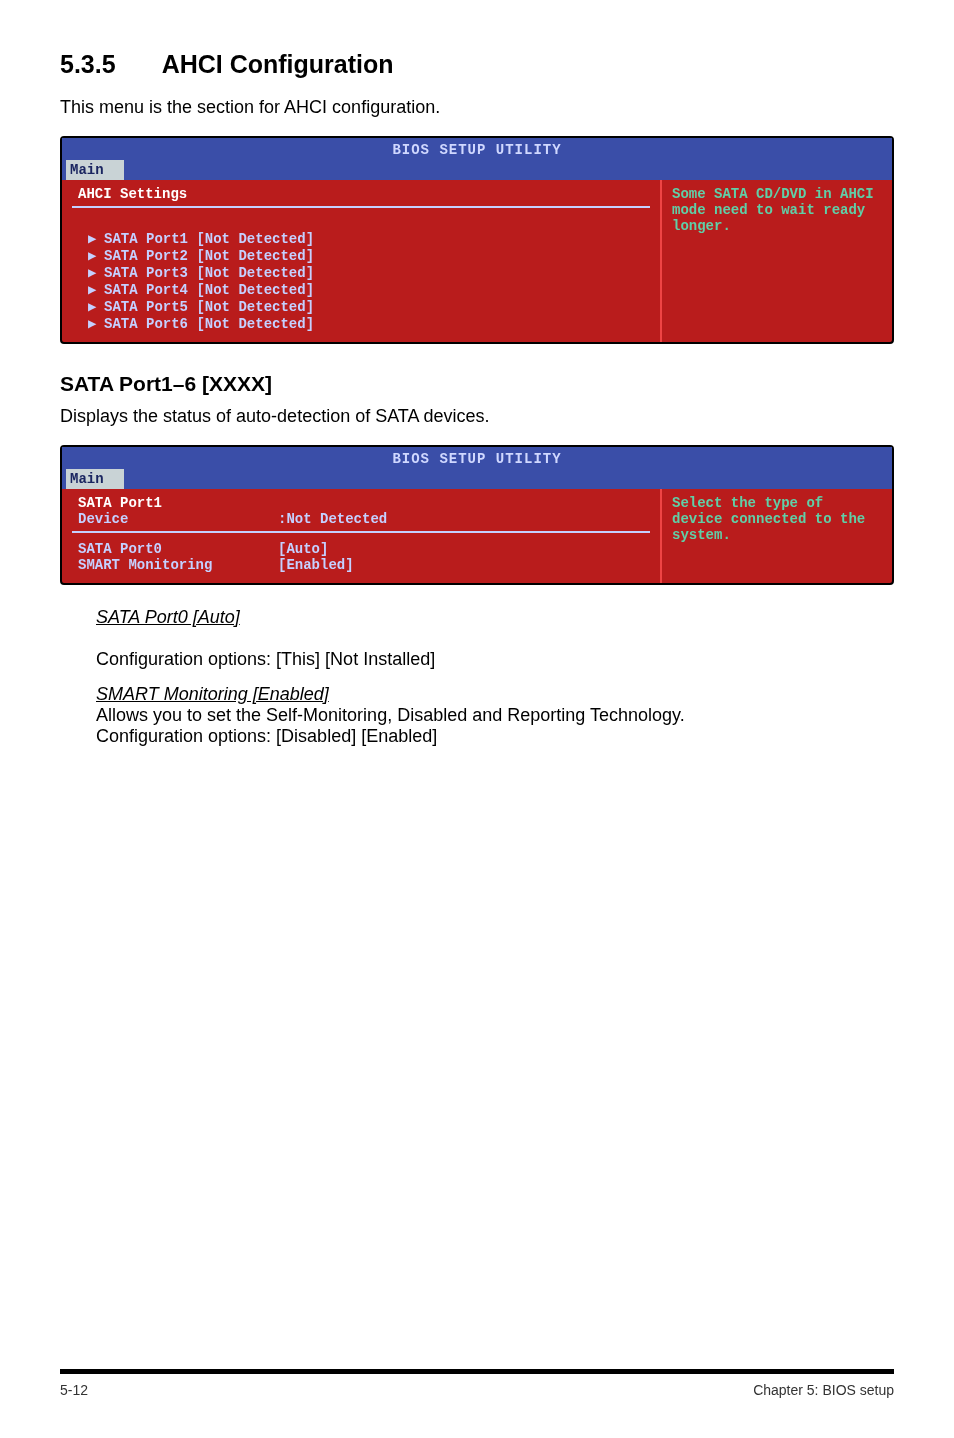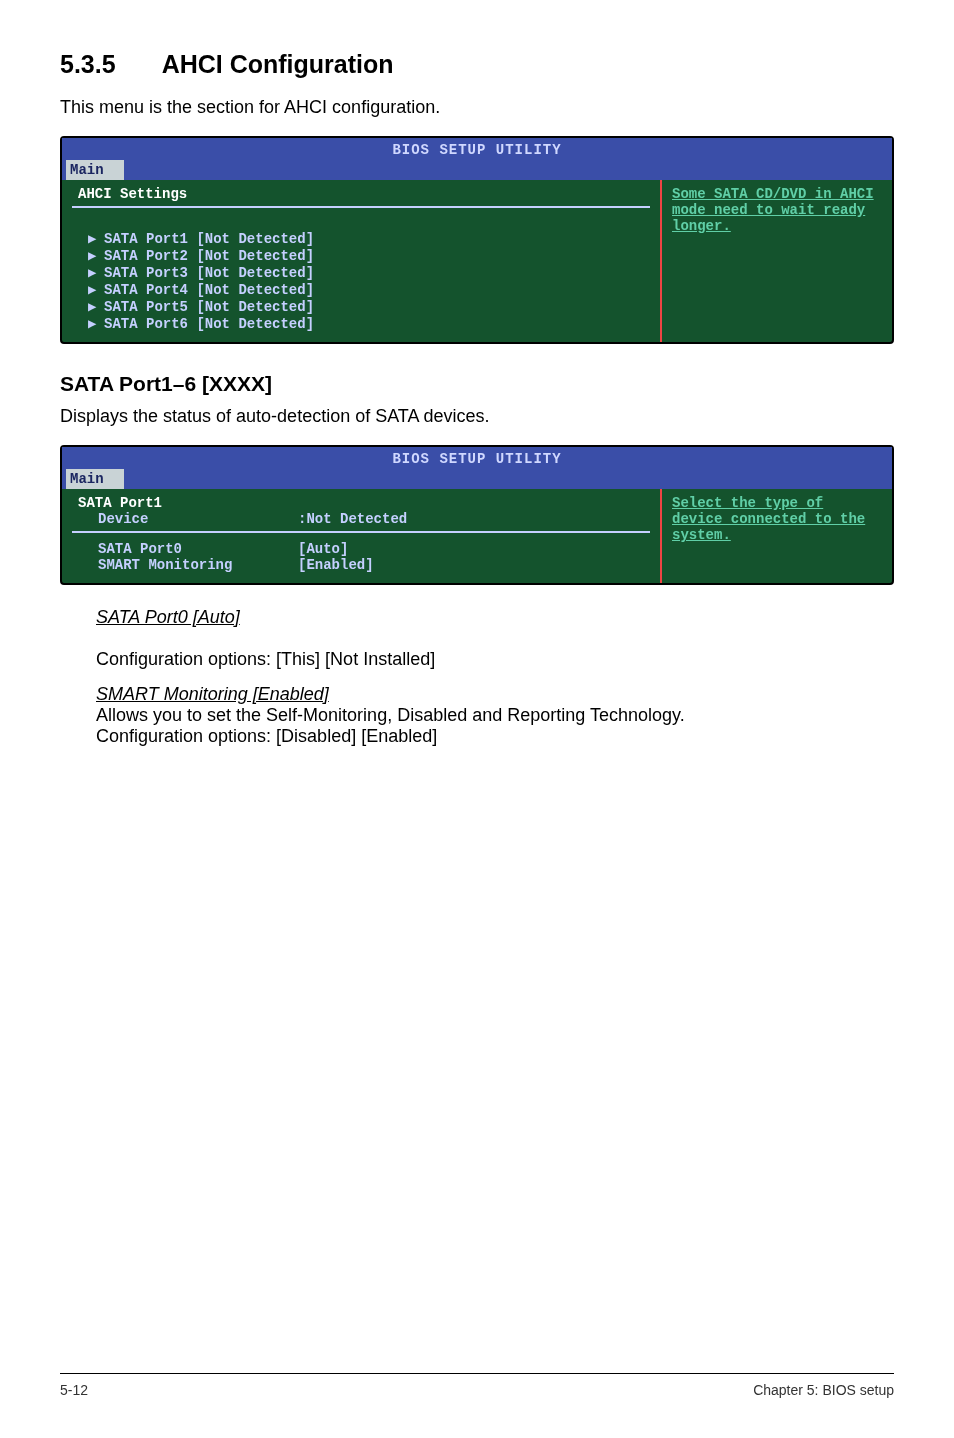--- a/index.html
+++ b/index.html
@@ -23,21 +23,21 @@
       font-size: 18px;
       margin-bottom: 18px;
     }
     .sub-heading {
       font-size: 21px;
       font-weight: bold;
       margin-top: 28px;
       margin-bottom: 10px;
     }
     .bios-box {
-      background: #14532d;
+      background: #b91c1c;
       border: 2px solid #000;
       border-radius: 4px;
       color: #c5d0ff;
       font-family: "Courier New", monospace;
       font-size: 14px;
       font-weight: bold;
       margin-bottom: 8px;
     }
     .bios-titlebar {
       background: #3a4ea8;
@@ -67,21 +67,20 @@
     .bios-left {
       flex: 1;
       padding: 6px 10px 10px 10px;
       border-right: 2px solid #ef4444;
     }
     .bios-right {
       width: 230px;
       padding: 6px 10px;
       color: #60cfa7;
       font-weight: bold;
-      text-decoration: underline;
     }
     .bios-panel-title {
       color: #fff;
       padding-left: 6px;
     }
     .bios-hr {
       border: none;
       border-top: 2px solid #c5d0ff;
       margin: 4px 0 8px 0;
     }
@@ -96,42 +95,42 @@
       width: 16px;
     }
     .bios-grey {
       color: #8a96b0;
     }
     .bios-row {
       display: flex;
       color: #c5d0ff;
       padding-left: 6px;
     }
-    .bios-row .col1 { width: 200px; margin-left: 20px; }
+    .bios-row .col1 { width: 200px; }
     .bios-row .col2 { }
     .sub-sub {
       margin-top: 22px;
       margin-left: 36px;
       margin-right: 40px;
     }
     .underline-ital {
       text-decoration: underline;
       font-style: italic;
       font-size: 18px;
     }
     .sub-body {
       font-size: 18px;
       margin-bottom: 14px;
     }
     .footer {
       position: absolute;
       left: 60px;
       right: 60px;
       bottom: 40px;
-      border-top: 1px solid #000000;
+      border-top: 5px solid #000000;
       padding-top: 8px;
       font-size: 14px;
       color: #333;
       display: flex;
       justify-content: space-between;
     }
   </style>
 </head>
 <body>
 

